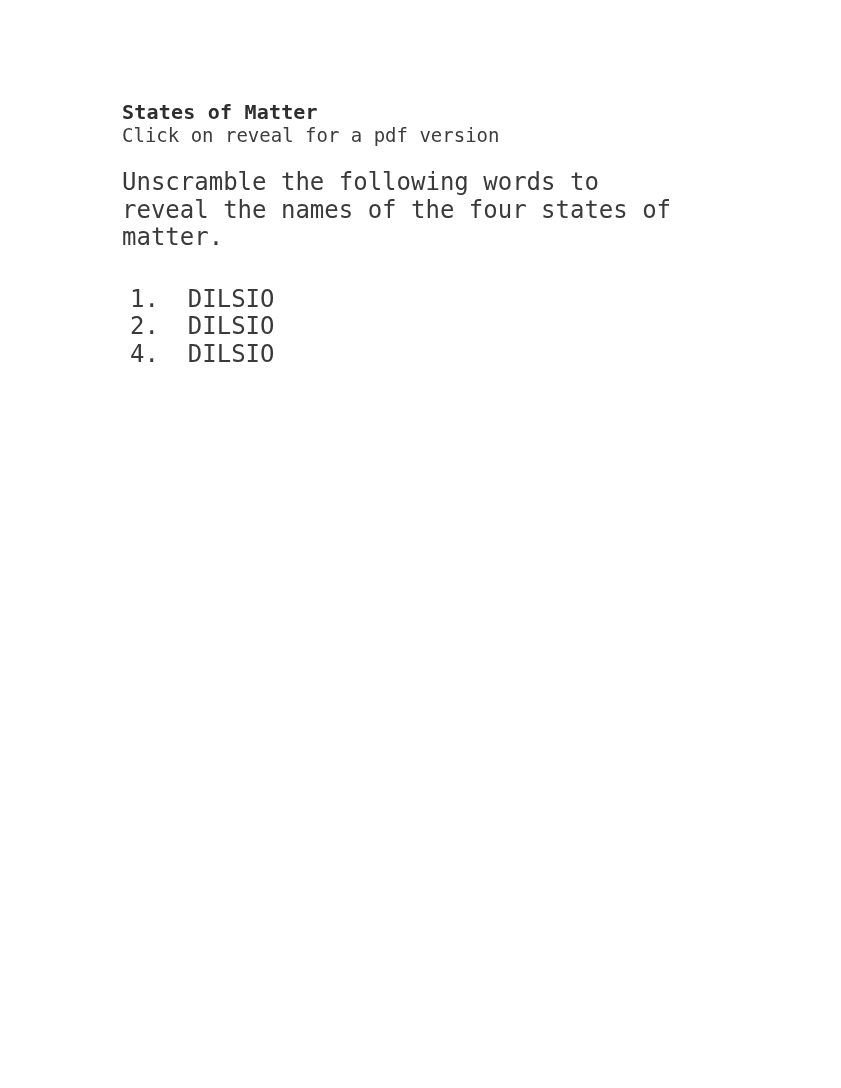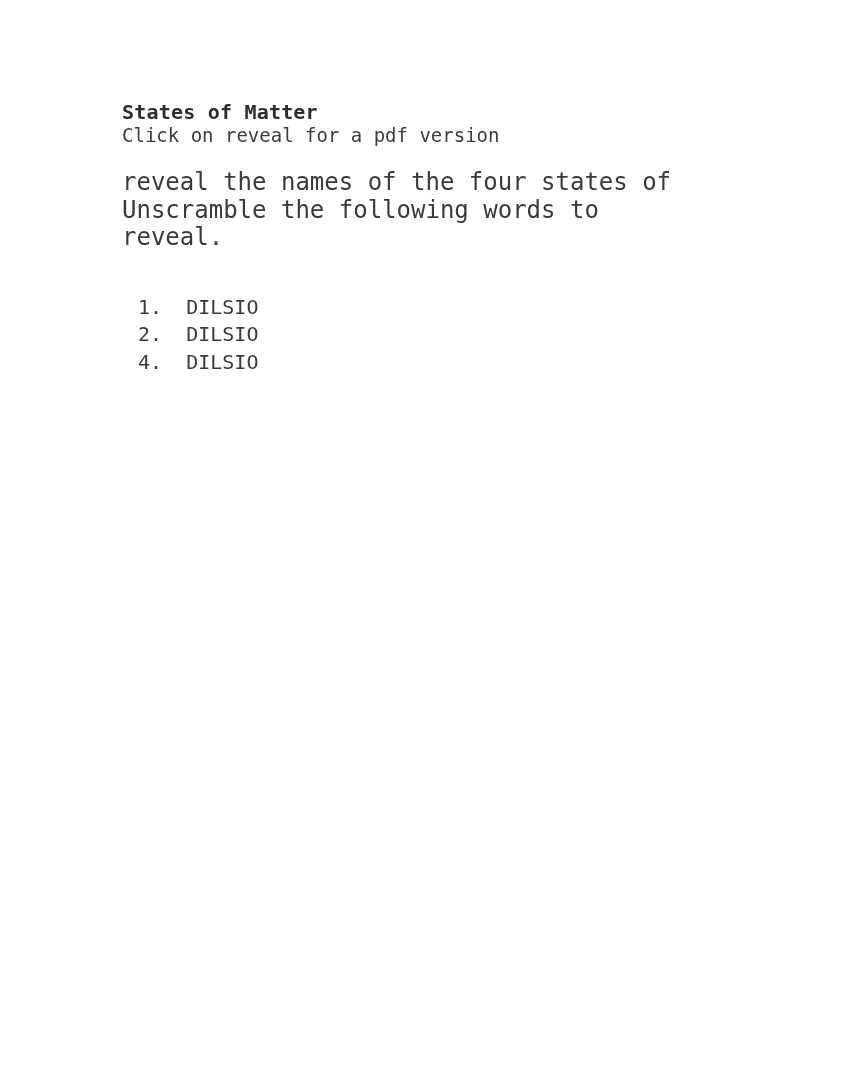--- a/index.html
+++ b/index.html
@@ -59,23 +59,23 @@
   .instructions .instr-line {
     display: block;
     white-space: pre;
   }
 
   .spacer-a { height: 22px; }
   .spacer-b { height: 26px; }
 
   .scramble-list {
     list-style: none;
-    margin: 16px;
+    margin: 8px;
     padding: 0;
-    font-size: 20px;
+    font-size: 24px;
     line-height: 27.5px;
     color: #3a3a3a;
   }
   .scramble-list li {
     white-space: pre;
     margin: 0;
     padding: 0;
   }
   .item-num { display: inline; }
   .item-word { display: inline; }
@@ -86,23 +86,23 @@
 <div class="page">
   <div class="content">
 
     <h1 class="worksheet-title">States of Matter</h1>
 
     <div class="worksheet-subtitle">Click on reveal for a pdf version</div>
 
     <div class="spacer-a"></div>
 
     <p class="instructions">
+      <span class="instr-line">Unscramble the following words to</span>
       <span class="instr-line">reveal the names of the four states of</span>
-      <span class="instr-line">Unscramble the following words to</span>
-      <span class="instr-line">reveal.</span>
+      <span class="instr-line">matter.</span>
     </p>
 
     <div class="spacer-b"></div>
 
     <ol class="scramble-list">
       <li><span class="item-num">1.  </span><span class="item-word">DILSIO</span></li>
       <li><span class="item-num">2.  </span><span class="item-word">DILSIO</span></li>
       <li><span class="item-num">4.  </span><span class="item-word">DILSIO</span></li>
     </ol>
 

